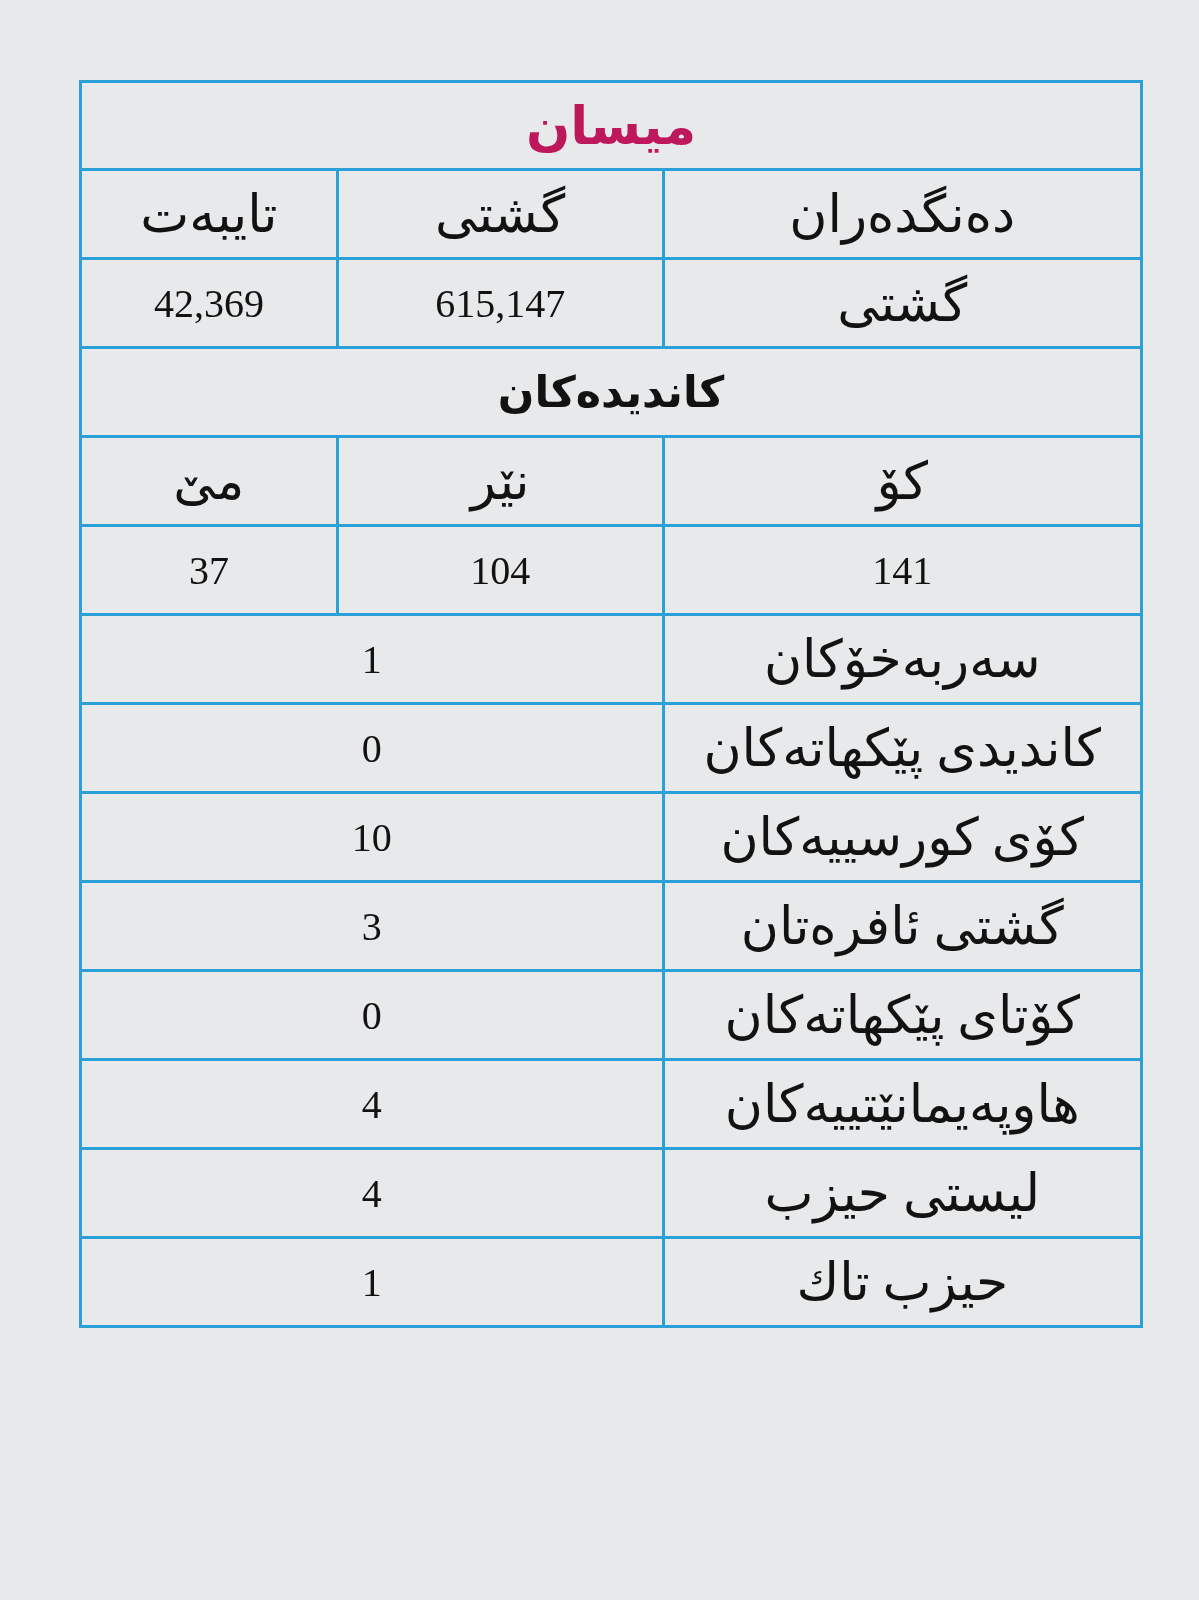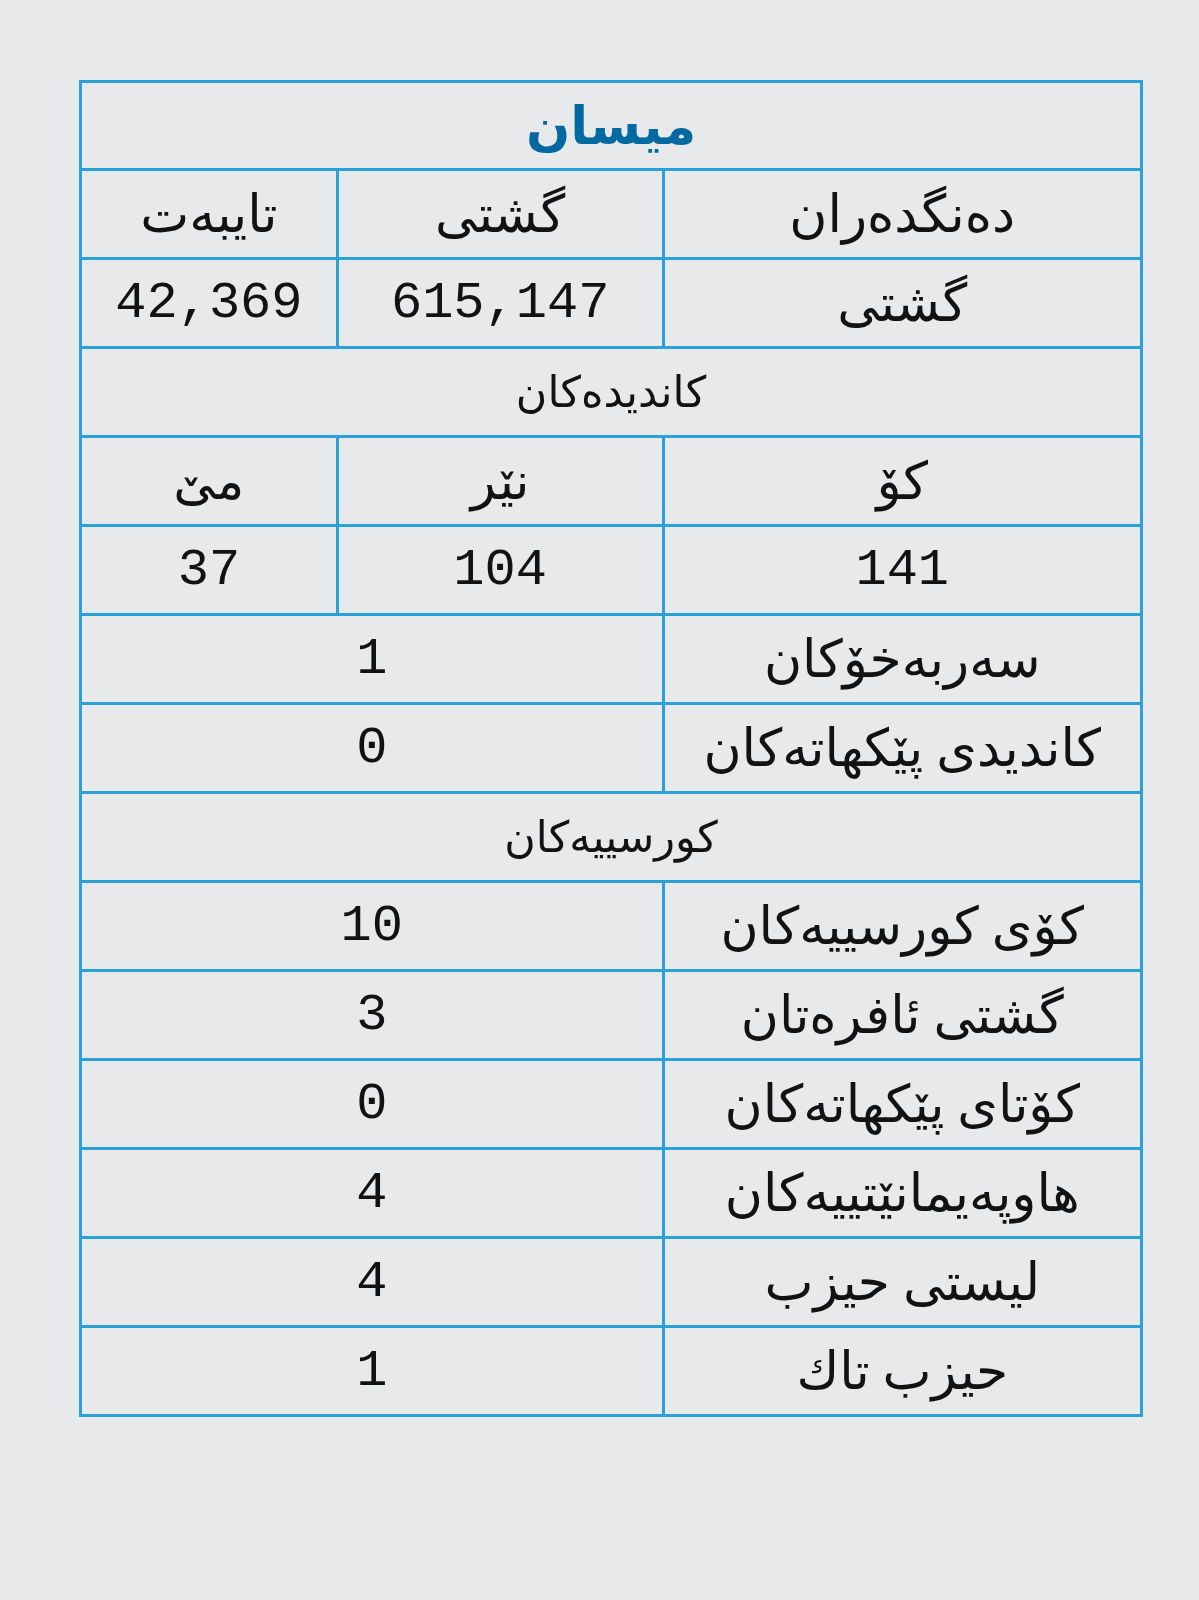--- a/index.html
+++ b/index.html
@@ -25,37 +25,37 @@
     border: 3px solid #2aa2d8;
     text-align: center;
     vertical-align: middle;
     padding: 0;
     overflow: hidden;
     white-space: nowrap;
   }
   tr.r { height: 89px; }
   tr.r-title { height: 88px; }
   .title-cell {
-    color: #0369a1;
+    color: #be185d;
     font-weight: bold;
     font-size: 52px;
     font-family: "DejaVu Sans", sans-serif;
   }
   .section-cell {
-    font-weight: normal;
+    font-weight: bold;
     font-size: 43px;
     font-family: "DejaVu Sans", sans-serif;
   }
   .label-cell {
     font-size: 52px;
   }
   .num-cell {
     direction: ltr;
-    font-size: 52px;
-    font-family: Liberation Mono, monospace;
+    font-size: 40px;
+    font-family: Liberation Serif, serif;
     margin-top: 16px;
   }
 </style>
 </head>
 <body>
 
 <div class="sheet">
   <table class="stats">
     <colgroup>
       <col style="width:45.1%">
@@ -99,23 +99,20 @@
     <tr class="r">
       <td class="label-cell">سەربەخۆكان</td>
       <td colspan="2" class="num-cell">1</td>
     </tr>
 
     <tr class="r">
       <td class="label-cell">كانديدی پێكهاتەكان</td>
       <td colspan="2" class="num-cell">0</td>
     </tr>
 
-    <tr class="r">
-      <td colspan="3" class="section-cell">كورسييەكان</td>
-    </tr>
 
     <tr class="r">
       <td class="label-cell">كۆی كورسييەكان</td>
       <td colspan="2" class="num-cell">10</td>
     </tr>
 
     <tr class="r">
       <td class="label-cell">گشتی ئافرەتان</td>
       <td colspan="2" class="num-cell">3</td>
     </tr>

